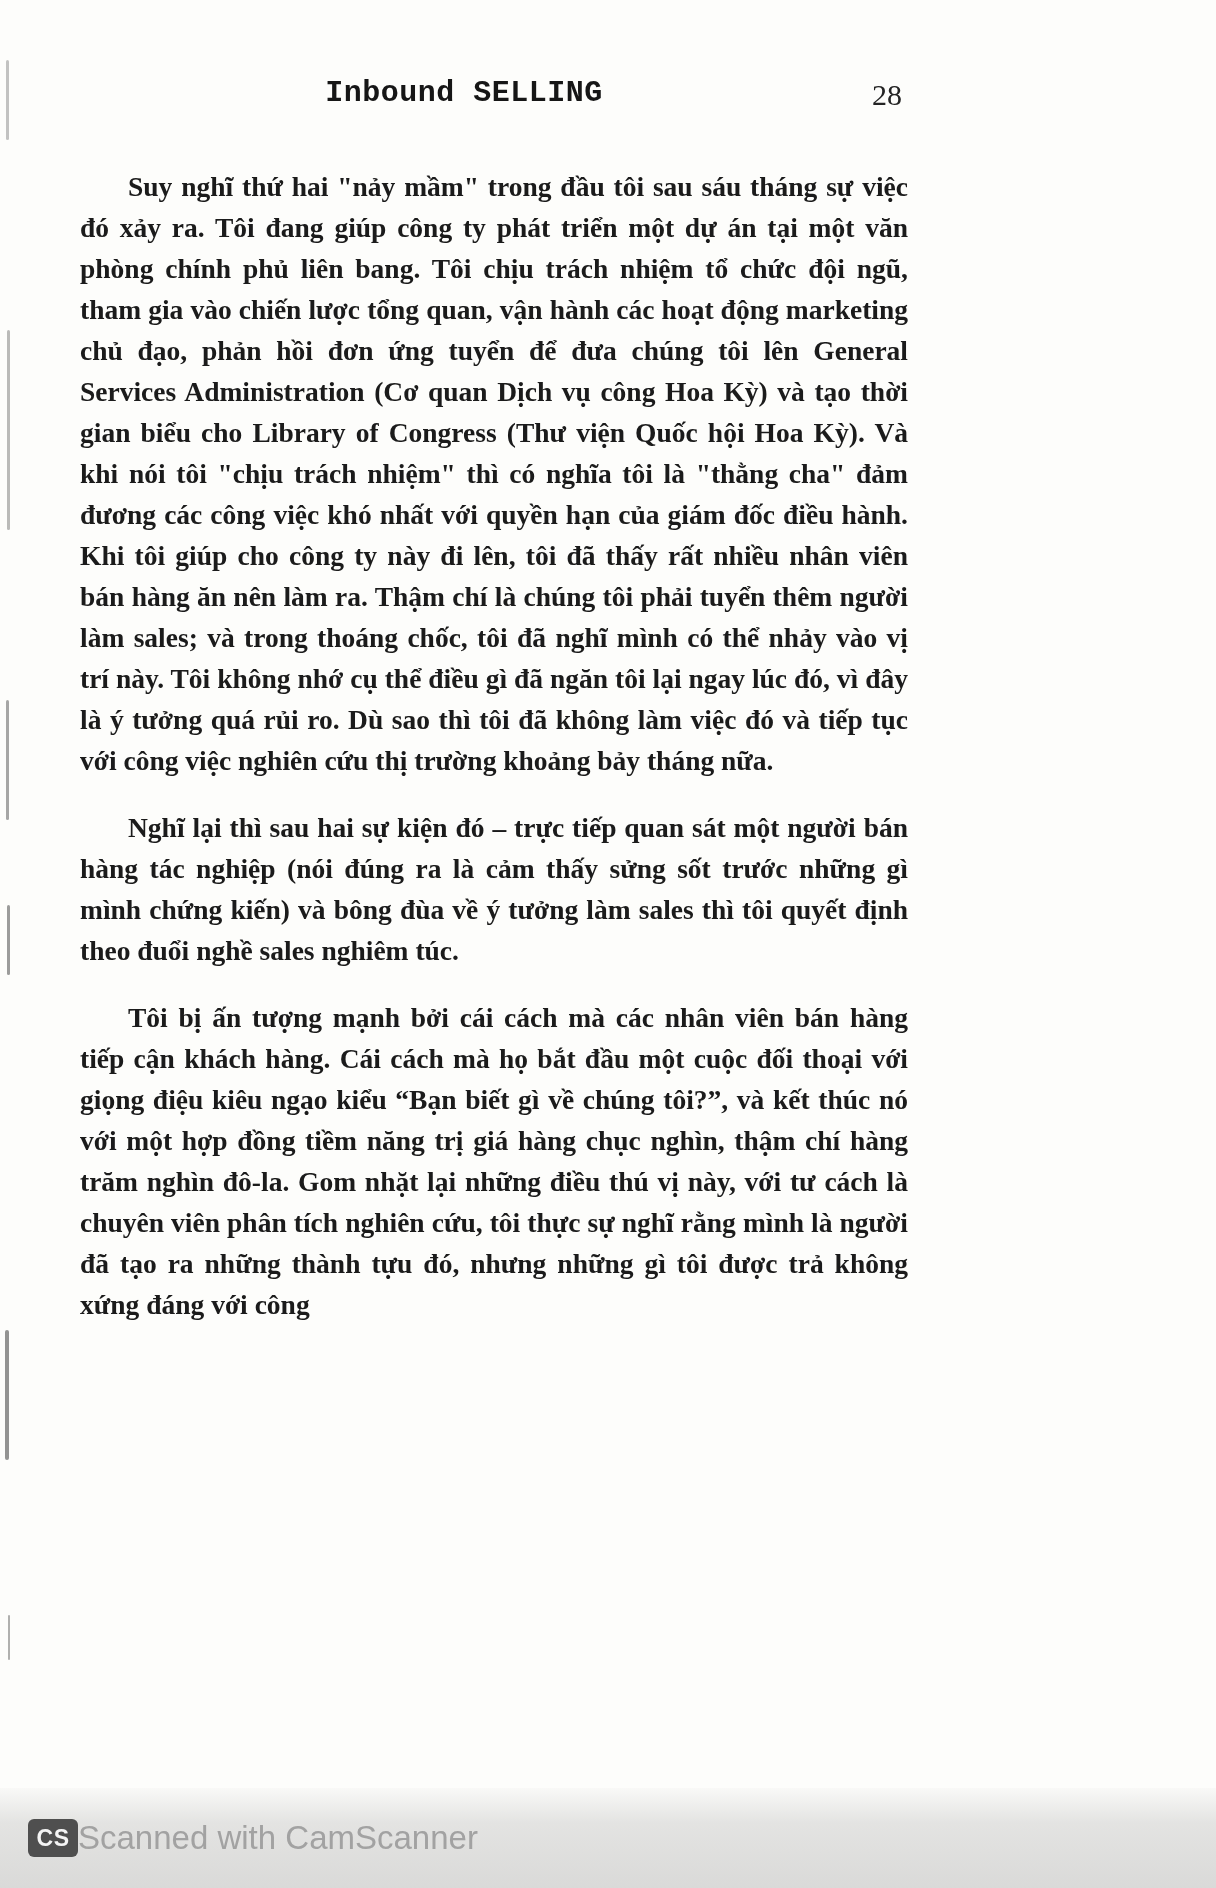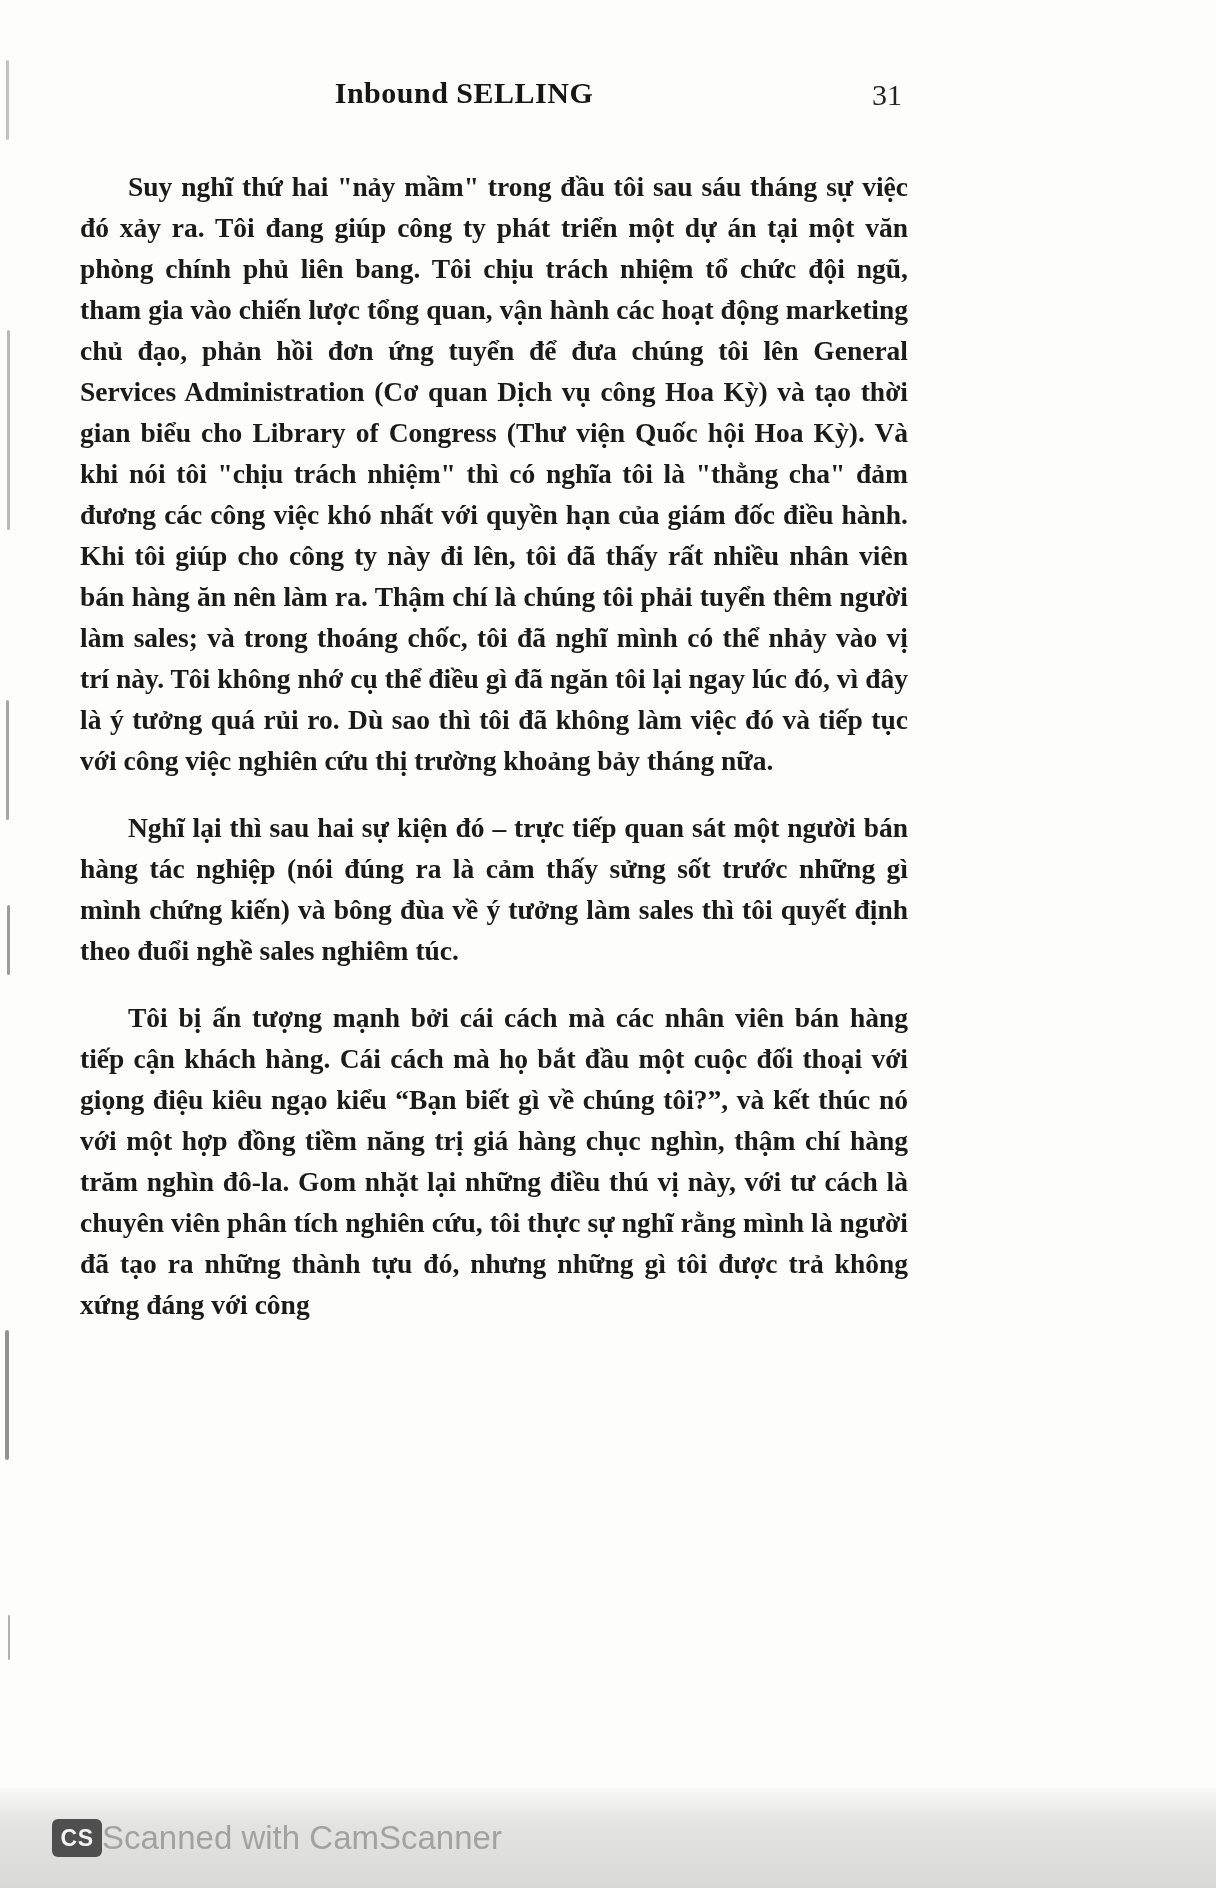--- a/index.html
+++ b/index.html
@@ -37,21 +37,21 @@
     top: 76px;
     left: 80px;
     width: 828px;
     height: 44px;
   }
   .header-title {
     position: absolute;
     left: 0;
     right: 60px;
     text-align: center;
-    font-family: Liberation Serif, serif;
+    font-family: Liberation Mono, monospace;
     font-weight: bold;
     font-size: 30px;
     letter-spacing: 0.5px;
     color: #161616;
   }
   .page-number {
     position: absolute;
     right: 6px;
     top: 2px;
     font-size: 30px;
@@ -81,21 +81,21 @@
     width: 1216px;
     height: 100px;
     display: flex;
     align-items: center;
     background: linear-gradient(to bottom,
       rgba(175,175,175,0.05),
       rgba(168,168,168,0.30) 35%,
       rgba(160,160,160,0.38));
   }
   .cs-logo {
-    margin-left: 52px;
+    margin-left: 28px;
     width: 50px;
     height: 38px;
     background: #4f4f4f;
     border-radius: 6px;
     color: #f4f4f4;
     font-family: "Liberation Sans", "DejaVu Sans", sans-serif;
     font-weight: bold;
     font-size: 23px;
     display: flex;
     align-items: center;
@@ -118,21 +118,21 @@
     <div class="artifact a1"></div>
     <div class="artifact a2"></div>
     <div class="artifact a3"></div>
     <div class="artifact a4"></div>
     <div class="artifact a5"></div>
     <div class="artifact a6"></div>
   </div>
 
   <div class="header">
     <div class="header-title">Inbound SELLING</div>
-    <div class="page-number">31</div>
+    <div class="page-number">28</div>
   </div>
 
   <div class="content">
     <p class="para">Suy nghĩ thứ hai "nảy mầm" trong đầu tôi sau sáu tháng sự việc đó xảy ra. Tôi đang giúp công ty phát triển một dự án tại một văn phòng chính phủ liên bang. Tôi chịu trách nhiệm tổ chức đội ngũ, tham gia vào chiến lược tổng quan, vận hành các hoạt động marketing chủ đạo, phản hồi đơn ứng tuyển để đưa chúng tôi lên General Services Administration (Cơ quan Dịch vụ công Hoa Kỳ) và tạo thời gian biểu cho Library of Congress (Thư viện Quốc hội Hoa Kỳ). Và khi nói tôi "chịu trách nhiệm" thì có nghĩa tôi là "thằng cha" đảm đương các công việc khó nhất với quyền hạn của giám đốc điều hành. Khi tôi giúp cho công ty này đi lên, tôi đã thấy rất nhiều nhân viên bán hàng ăn nên làm ra. Thậm chí là chúng tôi phải tuyển thêm người làm sales; và trong thoáng chốc, tôi đã nghĩ mình có thể nhảy vào vị trí này. Tôi không nhớ cụ thể điều gì đã ngăn tôi lại ngay lúc đó, vì đây là ý tưởng quá rủi ro. Dù sao thì tôi đã không làm việc đó và tiếp tục với công việc nghiên cứu thị trường khoảng bảy tháng nữa.</p>
     <p class="para">Nghĩ lại thì sau hai sự kiện đó – trực tiếp quan sát một người bán hàng tác nghiệp (nói đúng ra là cảm thấy sửng sốt trước những gì mình chứng kiến) và bông đùa về ý tưởng làm sales thì tôi quyết định theo đuổi nghề sales nghiêm túc.</p>
     <p class="para">Tôi bị ấn tượng mạnh bởi cái cách mà các nhân viên bán hàng tiếp cận khách hàng. Cái cách mà họ bắt đầu một cuộc đối thoại với giọng điệu kiêu ngạo kiểu “Bạn biết gì về chúng tôi?”, và kết thúc nó với một hợp đồng tiềm năng trị giá hàng chục nghìn, thậm chí hàng trăm nghìn đô-la. Gom nhặt lại những điều thú vị này, với tư cách là chuyên viên phân tích nghiên cứu, tôi thực sự nghĩ rằng mình là người đã tạo ra những thành tựu đó, nhưng những gì tôi được trả không xứng đáng với công</p>
   </div>
 
   <div class="footer">
     <div class="cs-logo">CS</div>

